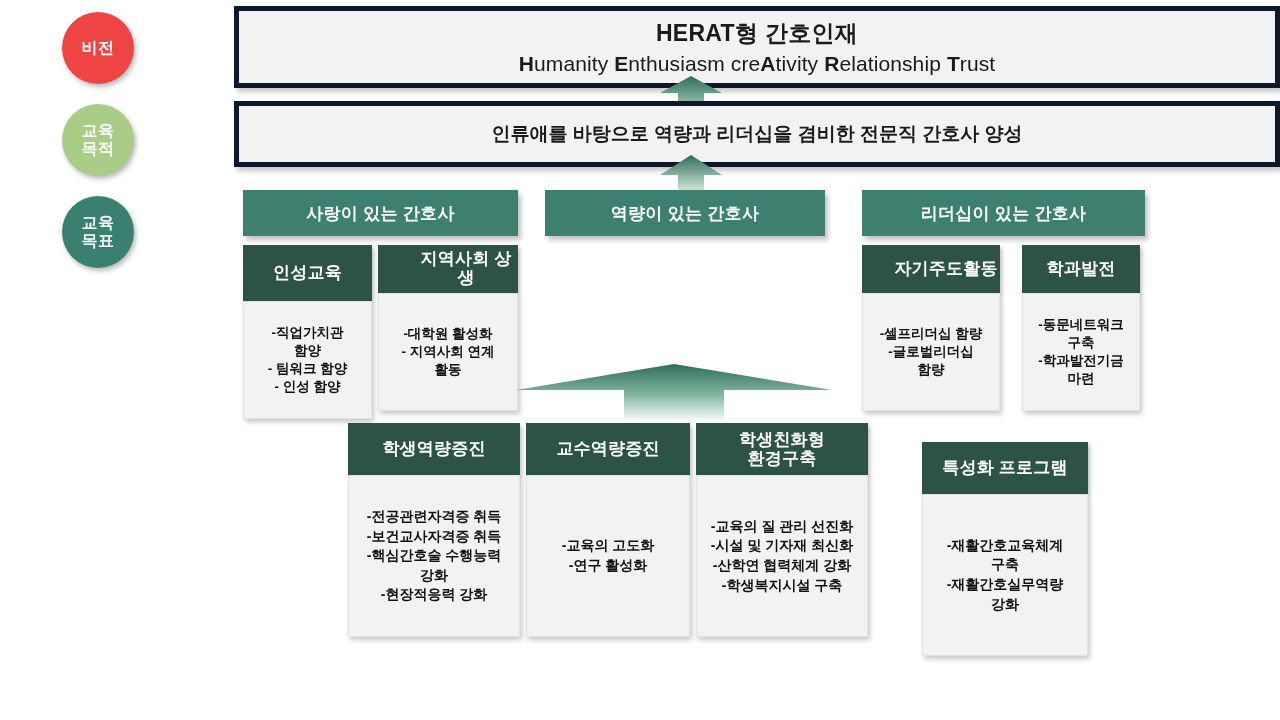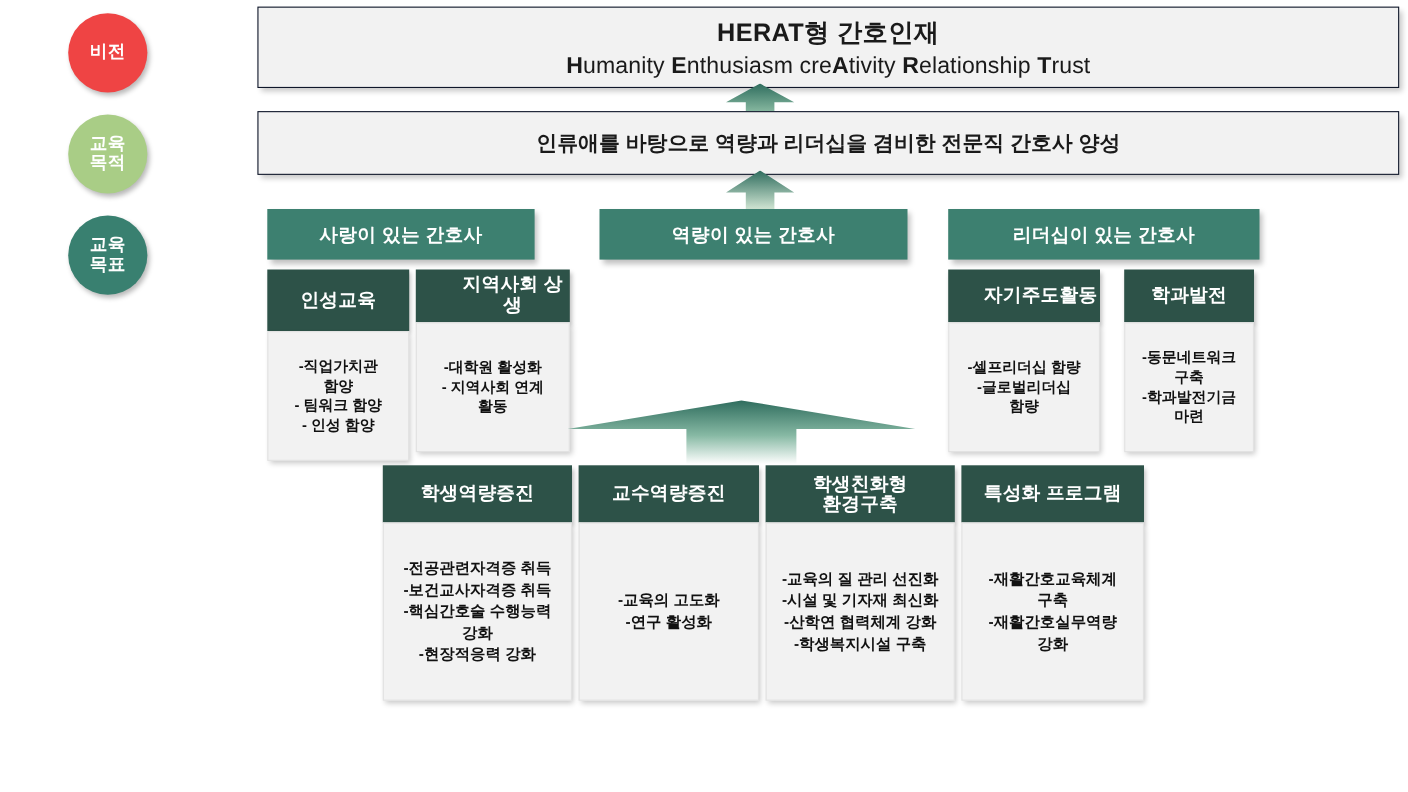--- a/index.html
+++ b/index.html
@@ -18,21 +18,21 @@
     line-height:1.12;letter-spacing:.5px;
     box-shadow:2px 3px 5px rgba(0,0,0,.28);
     white-space:pre-line;
   }
   #circle-vision{left:62px;top:12px;width:72px;height:72px;background:#ef4444;font-size:16px;}
   #circle-purpose{left:62px;top:104px;width:72px;height:72px;background:#a9cd86;font-size:16px;}
   #circle-goal{left:62px;top:196px;width:72px;height:72px;background:#398070;font-size:16px;}
 
   
   .banner{
-    position:absolute;background:#f2f2f2;border:1px solid #0f172a;
+    position:absolute;background:#f2f2f2;border:5px solid #0f172a;
     box-shadow:3px 4px 5px rgba(0,0,0,.22);
     display:flex;flex-direction:column;align-items:center;justify-content:center;
     color:#1a1a1a;text-align:center;
   }
   #banner-vision{left:234px;top:6px;width:1036px;height:72px;}
   #banner-vision .l1{font-size:23px;font-weight:bold;letter-spacing:.3px;}
   #banner-vision .l2{font-size:21px;margin-top:3px;letter-spacing:.1px;}
   #banner-vision .l2 b{font-weight:bold;}
   #banner-purpose{left:234px;top:101px;width:1036px;height:56px;}
   #banner-purpose .l1{font-size:19px;font-weight:bold;}
@@ -43,21 +43,21 @@
   #arrow-mid{left:660px;top:155px;width:62px;height:35px;}
 
   
   .cat-head{
     position:absolute;background:#3d8070;
     box-shadow:3px 4px 5px rgba(0,0,0,.25);
     display:flex;align-items:center;justify-content:center;
     color:#ffffff;font-size:17px;font-weight:bold;text-align:center;
     letter-spacing:.3px;
   }
-  #cat-love{left:243px;top:190px;width:243px;height:46px;}
+  #cat-love{left:243px;top:190px;width:275px;height:46px;}
   #cat-comp{left:545px;top:190px;width:280px;height:46px;}
   #cat-lead{left:862px;top:190px;width:283px;height:46px;}
 
   
   .sub-col{position:absolute;}
   .sub-head{
     background:#2d5248;color:#ffffff;text-align:center;
     display:flex;align-items:center;justify-content:center;
     font-size:17px;font-weight:bold;letter-spacing:.2px;
     box-shadow:2px 3px 4px rgba(0,0,0,.25);
@@ -103,21 +103,21 @@
   .bot-body{
     background:#f2f2f2;border:1px solid #e2e2e2;
     box-shadow:2px 3px 5px rgba(0,0,0,.22);
     display:flex;align-items:center;justify-content:center;text-align:center;
     color:#111111;font-size:14px;font-weight:bold;line-height:1.4;
     height:162px;white-space:pre-line;padding:4px 5px;box-sizing:border-box;
   }
   #bot-0{left:348px;width:172px;}
   #bot-1{left:526px;width:164px;}
   #bot-2{left:696px;width:172px;}
-  #bot-3{left:874px;width:166px;}
+  #bot-3{left:922px;width:166px;margin-top:19px;}
 </style>
 </head>
 <body>
 
 <div class="stage">
 
   <div class="circle" id="circle-vision">비전</div>
   <div class="circle" id="circle-purpose">교육
 목적</div>
   <div class="circle" id="circle-goal">교육

